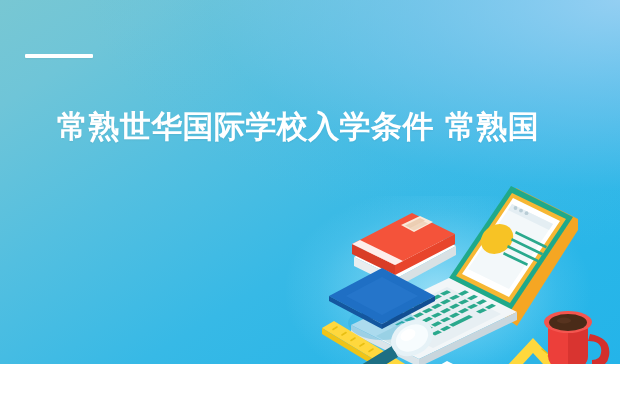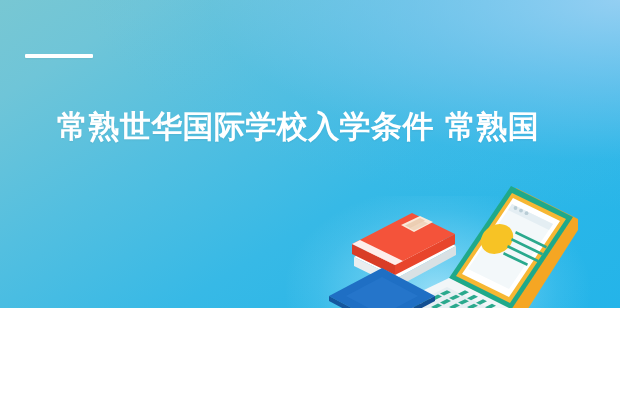--- a/index.html
+++ b/index.html
@@ -5,21 +5,21 @@
 <style>
   html, body {
     margin: 0;
     padding: 0;
     background: #ffffff;
   }
 
   #banner {
     position: relative;
     width: 620px;
-    height: 308px;
+    height: 364px;
     overflow: hidden;
     font-family: "DejaVu Sans", "Liberation Sans", sans-serif;
     
     background:
       radial-gradient(120% 95% at 100% 0%, rgba(152,208,243,0.95) 0%, rgba(140,202,241,0.55) 28%, rgba(90,190,235,0.10) 55%, rgba(41,182,232,0) 72%),
       linear-gradient(148deg, #78c7d3 0%, #6fc5d8 14%, #53bfe0 36%, #37b9e6 60%, #29b6e8 82%, #24b4e9 100%);
   }
 
   
   #glow {

